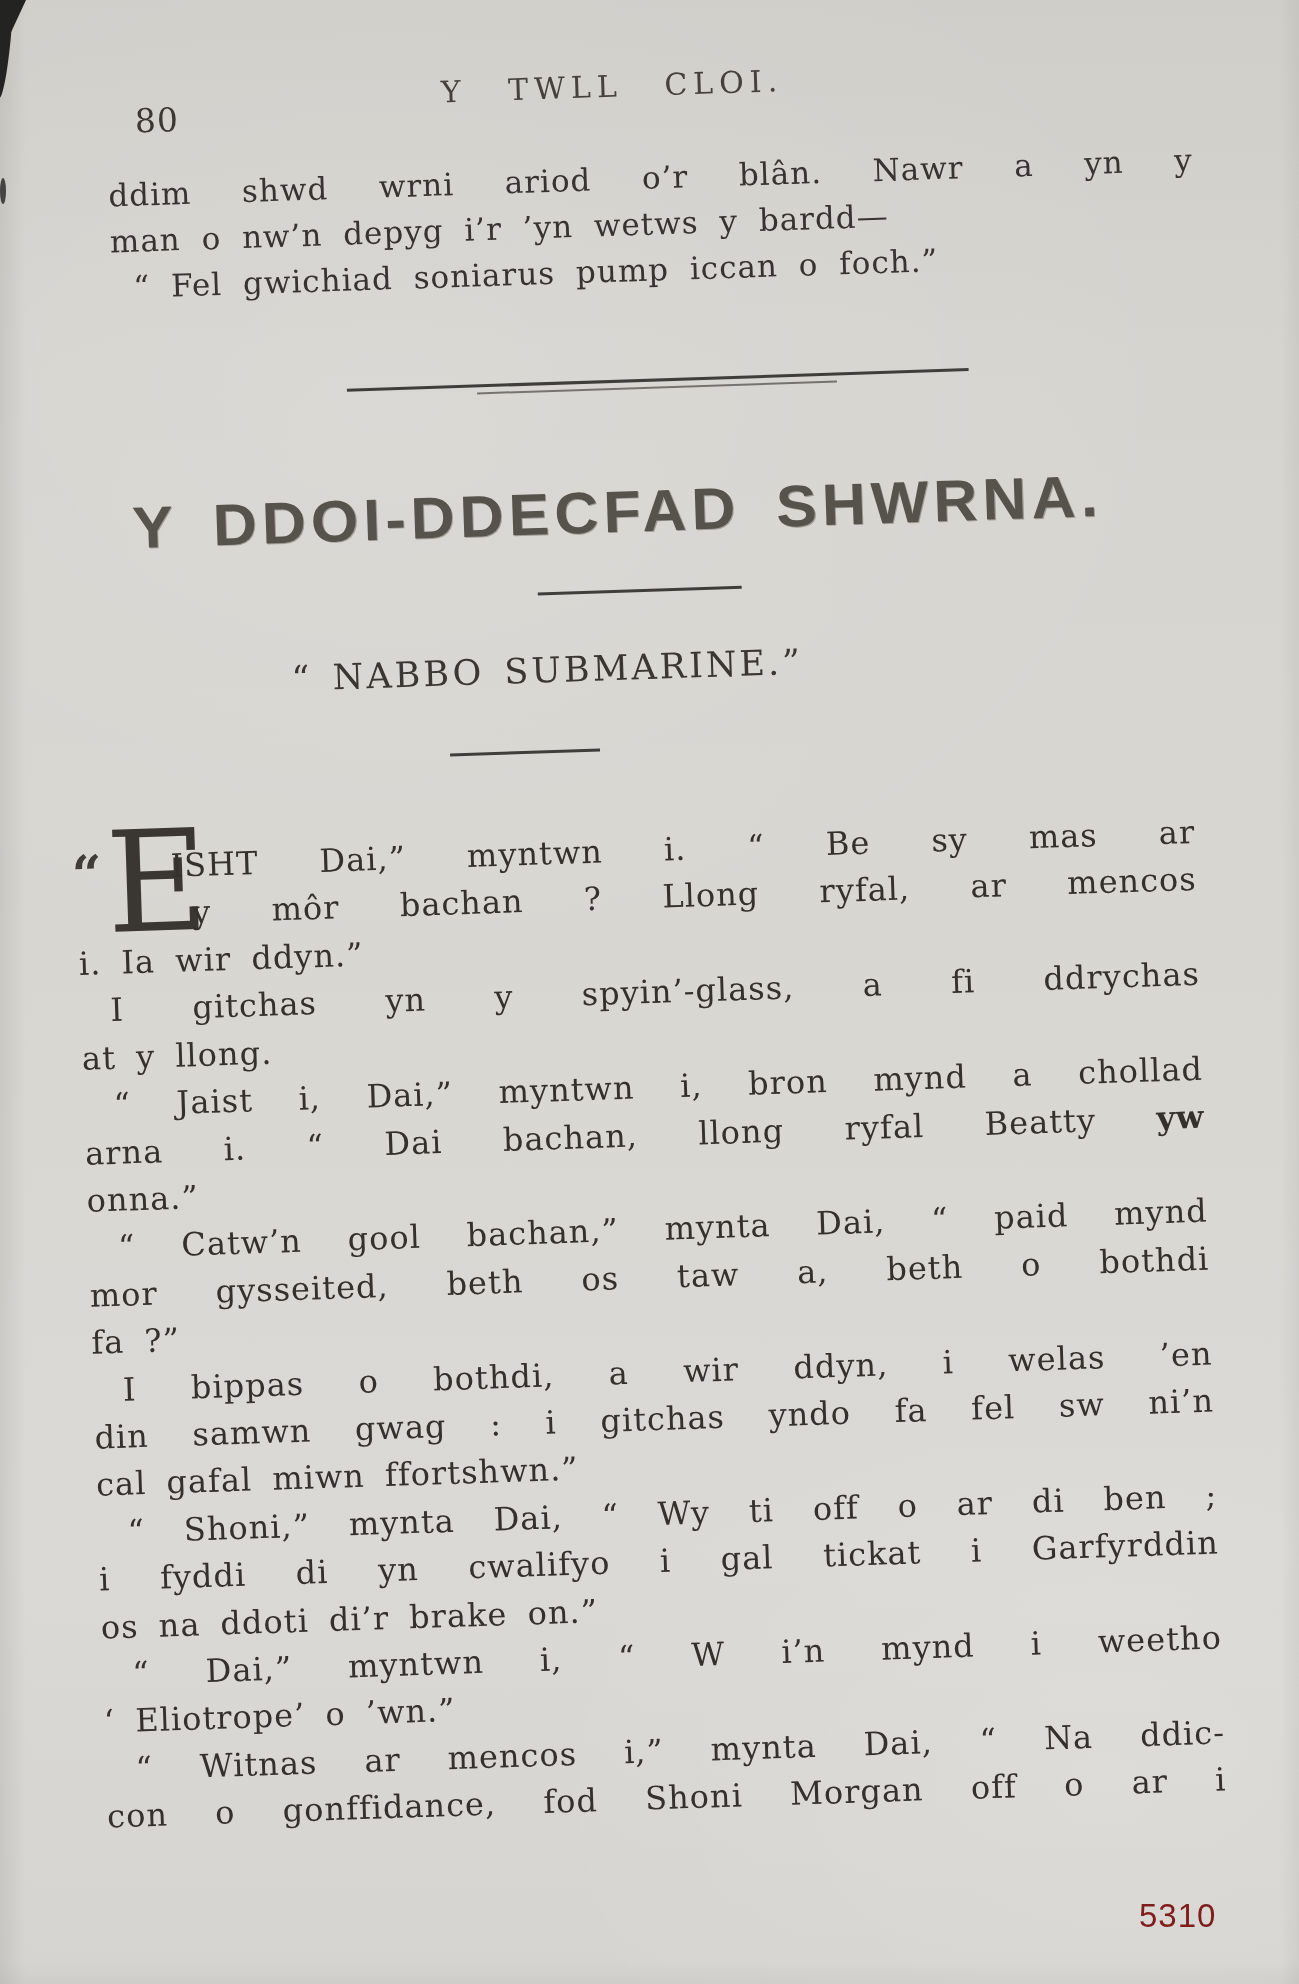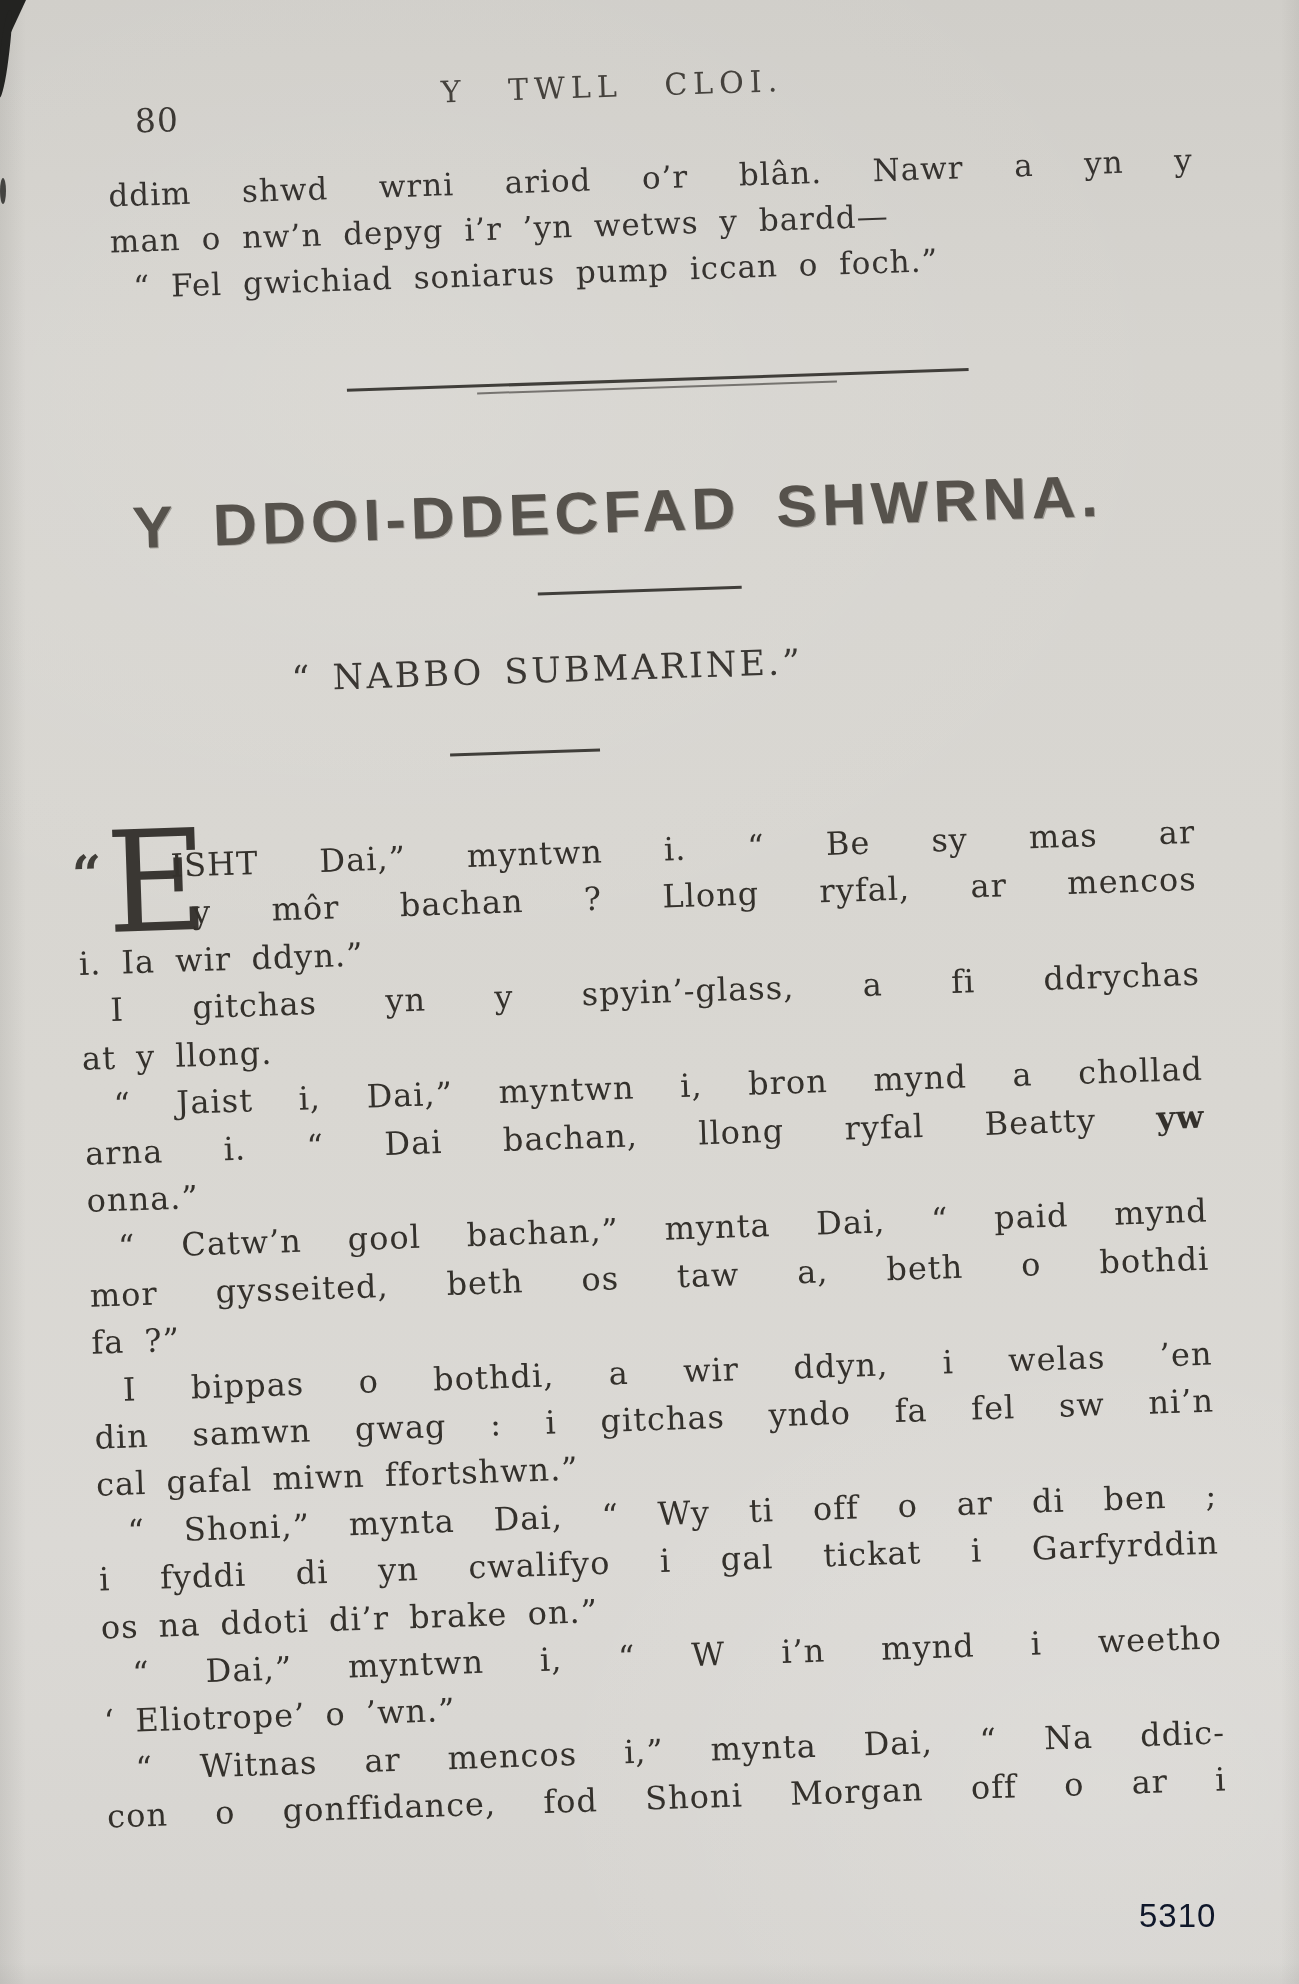--- a/index.html
+++ b/index.html
@@ -61,21 +61,21 @@
     letter-spacing:1px;color:#34312c;white-space:nowrap;
   }
   .bl.j{white-space:normal;text-align:justify;}
   .bl.j::after{content:"";display:inline-block;width:100%;height:0;}
   .bl.n{word-spacing:9px;}
   .bl.ind{text-indent:30px;}
   .bl b{font-weight:700;}
   .stamp{
     position:absolute;left:1139px;top:1897px;
     font-family:"Liberation Sans", sans-serif;font-size:33px;
-    color:#0f172a;letter-spacing:1px;
+    color:#7f1d1d;letter-spacing:1px;
   }
 </style>
 </head>
 <body>
 
 <div class="paper"></div>
 
 <div class="edge-mark" style="left:0;top:0;width:26px;height:56px;clip-path:polygon(0 0,100% 0,0 100%);"></div>
 <div class="edge-mark" style="left:0;top:10px;width:9px;height:88px;border-radius:45%;transform:rotate(7deg);"></div>
 <div class="edge-mark" style="left:0;top:178px;width:6px;height:26px;border-radius:50%;opacity:.8;"></div>

